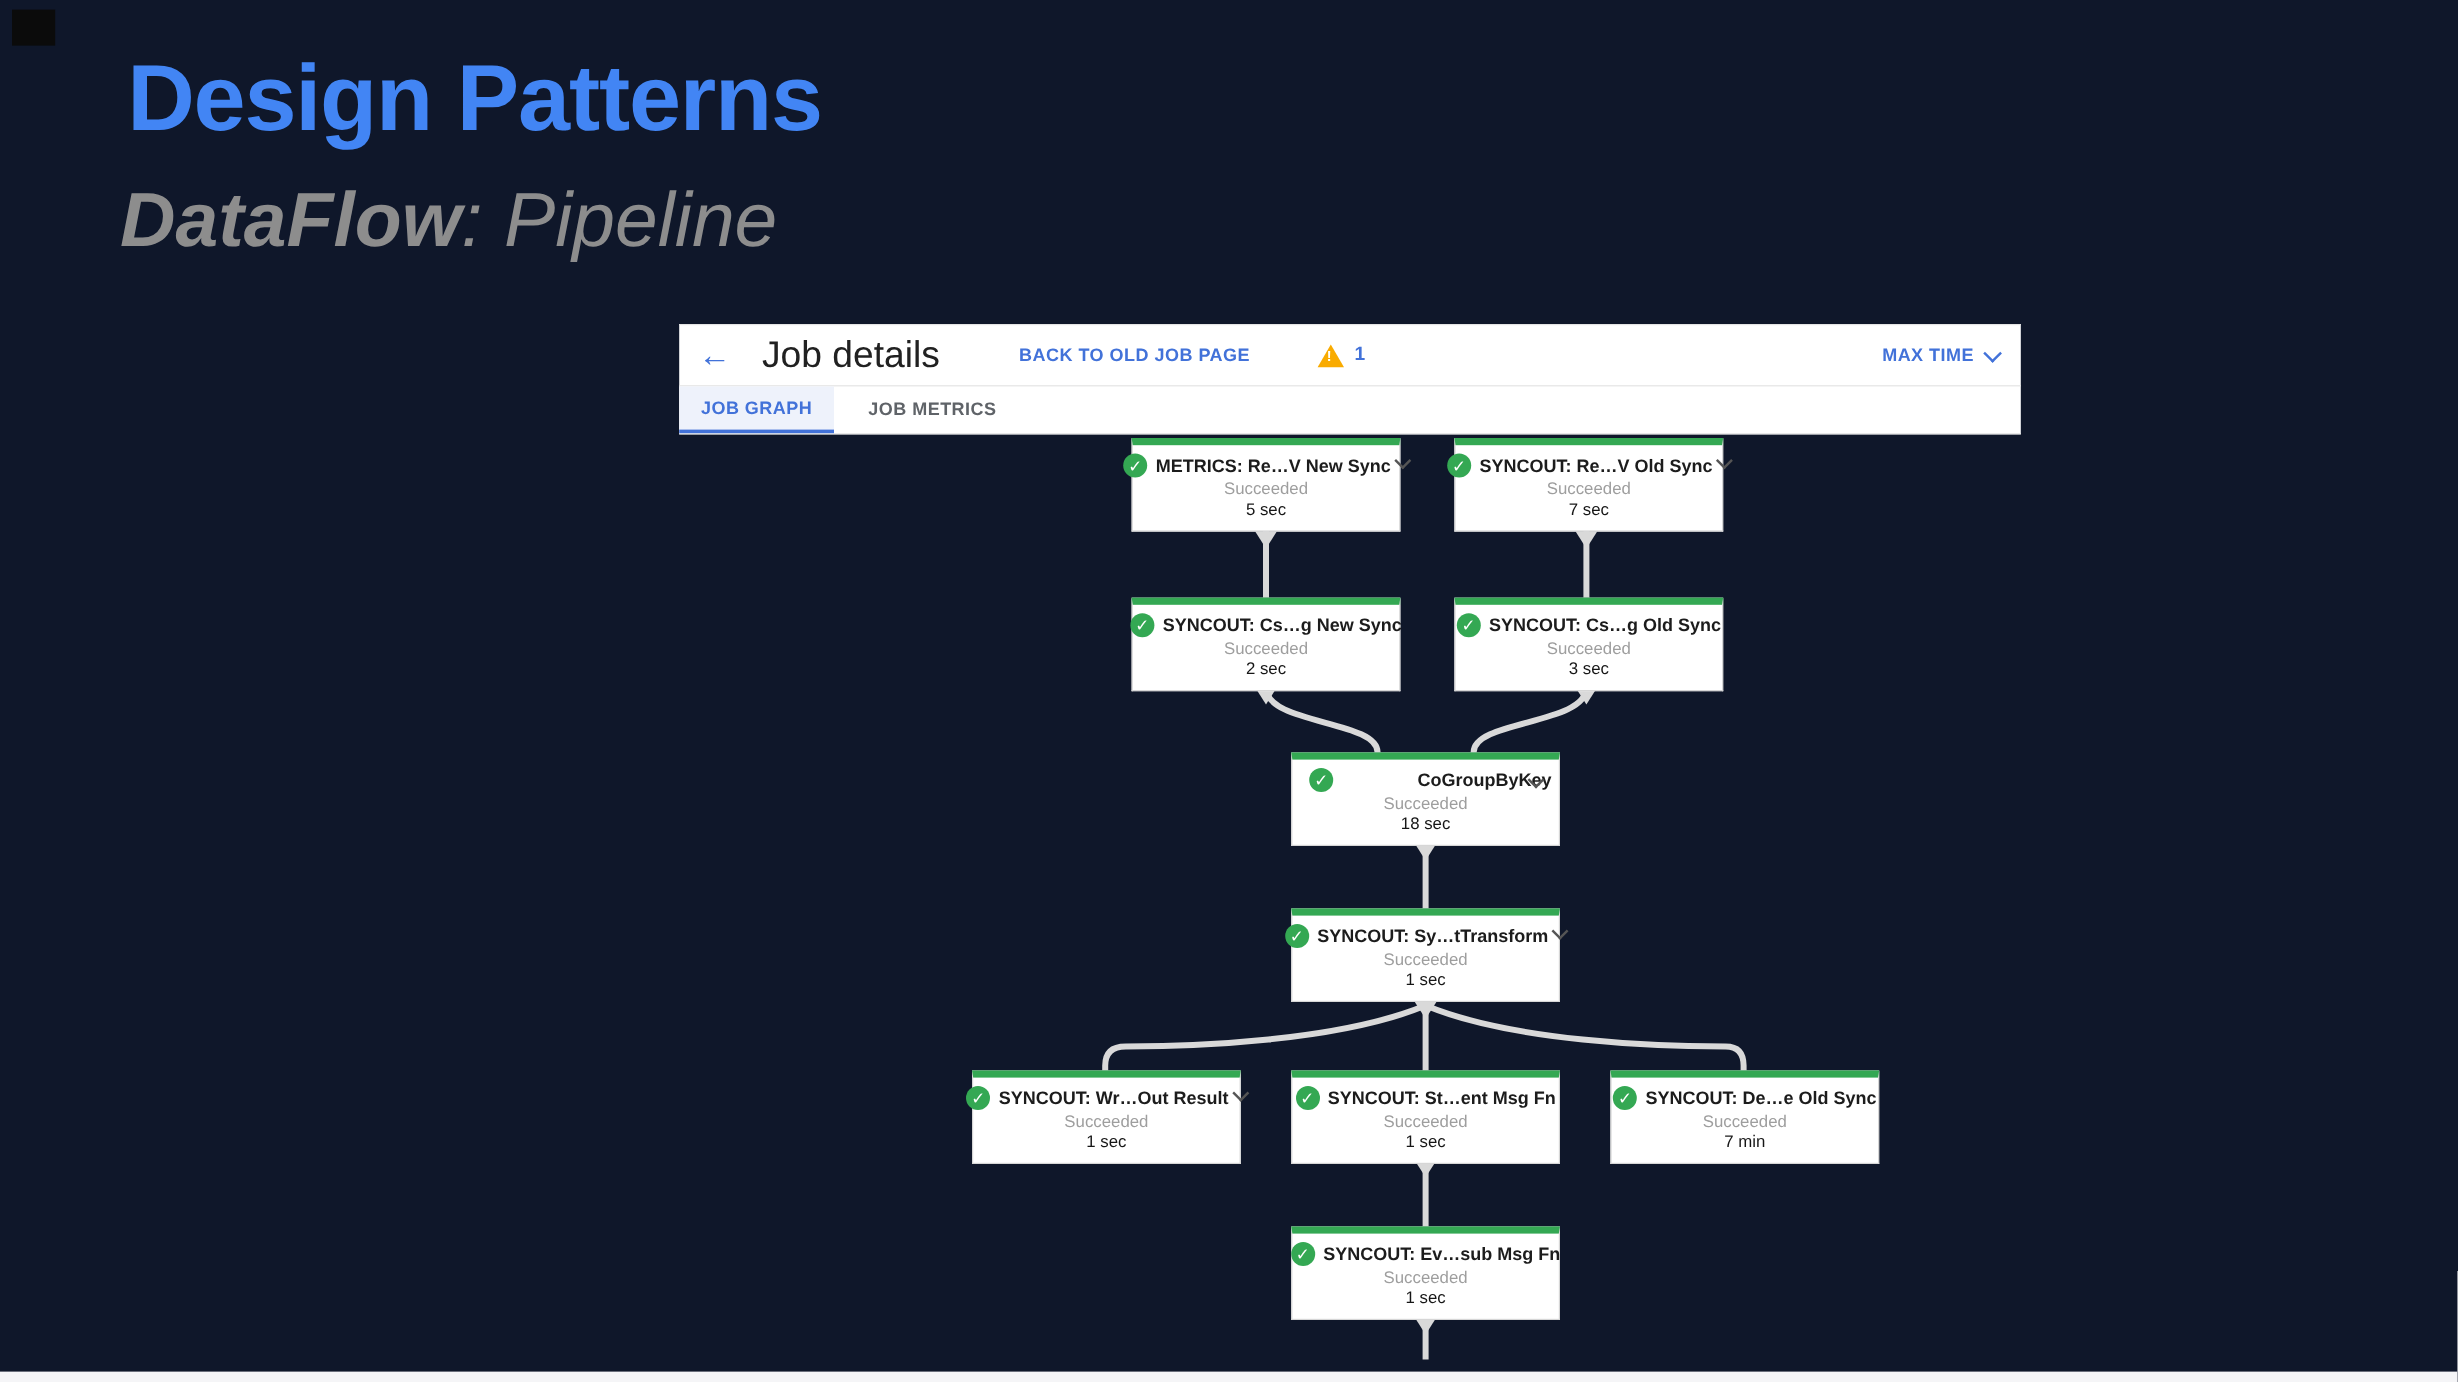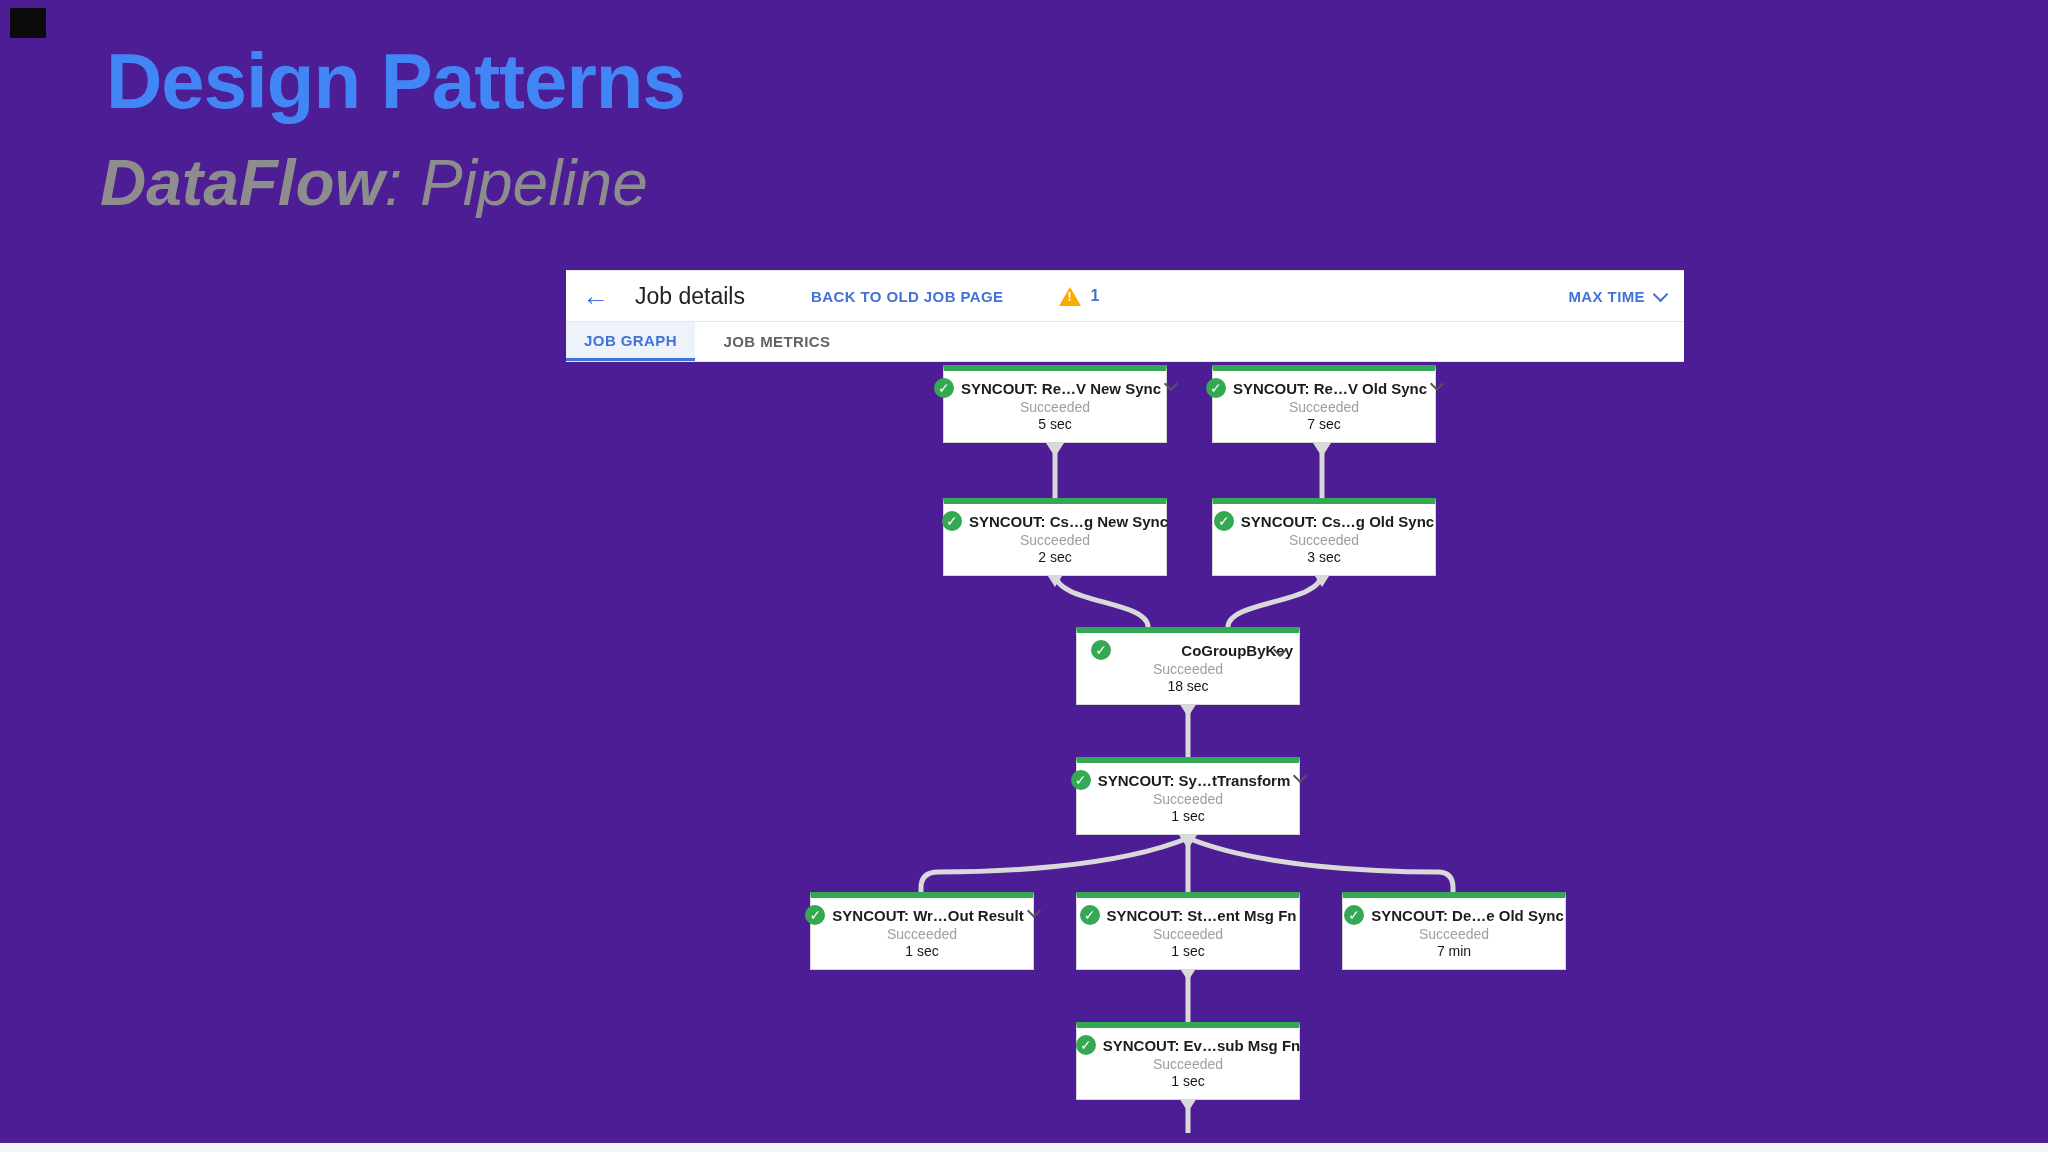--- a/index.html
+++ b/index.html
@@ -1,32 +1,32 @@
 <!DOCTYPE html>
 <html><head>
 <meta charset="utf-8">
 <style>
   html,body{margin:0;padding:0;background:#ffffff;}
-  .stage{position:relative;width:2048px;height:1152px;background:#4c1d95;overflow:hidden;
+  .stage{position:relative;width:2048px;height:1152px;background:#0f172a;overflow:hidden;
          font-family:"Liberation Sans",sans-serif;}
 
   
   .slide-title{position:absolute;left:106px;top:36px;font-size:78px;font-weight:bold;
                color:#4285f4;letter-spacing:-1px;white-space:nowrap;}
   .slide-subtitle{position:absolute;left:100px;top:146px;font-size:64px;color:#8d8d8d;
                   font-style:italic;white-space:nowrap;}
   .subtitle-bold{font-weight:bold;}
   .corner-mark{position:absolute;left:10px;top:8px;width:36px;height:30px;background:#0b0b0b;}
 
   
   .panel{position:absolute;left:566px;top:270px;width:1118px;background:#fff;}
   .panel-header{height:52px;border-top:1px solid #e4e4e4;border-bottom:1px solid #e4e4e4;
                 display:flex;align-items:center;box-sizing:border-box;}
   .back-arrow{margin-left:16px;color:#4272d9;font-size:27px;line-height:1;cursor:pointer;}
-  .job-title{margin-left:26px;font-size:23px;color:#212121;}
+  .job-title{margin-left:26px;font-size:31px;color:#212121;}
   .back-link{margin-left:66px;font-size:15px;font-weight:bold;color:#4272d9;letter-spacing:.4px;cursor:pointer;}
   .warn-wrap{margin-left:56px;display:flex;align-items:center;}
   .warn-icon{width:0;height:0;border-left:11px solid transparent;border-right:11px solid transparent;
              border-bottom:19px solid #f9ab00;position:relative;}
   .warn-icon::after{content:"!";position:absolute;left:-3px;top:3px;color:#fff;font-size:12px;font-weight:bold;}
   .warn-count{margin-left:9px;color:#4272d9;font-size:16px;font-weight:bold;}
   .time-select{margin-left:auto;margin-right:18px;display:flex;align-items:center;
                color:#4272d9;font-size:15px;font-weight:bold;letter-spacing:.4px;cursor:pointer;}
   .chev{width:9px;height:9px;border-right:2.5px solid #4272d9;border-bottom:2.5px solid #4272d9;
         transform:rotate(45deg);margin-left:10px;margin-top:-4px;}
@@ -111,21 +111,21 @@
       <polygon points="1179,835 1197,835 1188,849"></polygon>
       <polygon points="1179,967 1197,967 1188,981"></polygon>
       <polygon points="1179,1098 1197,1098 1188,1112"></polygon>
     </g>
   </svg>
 
   <div id="nodes">
       <div class="node" style="left: 943px; top: 365px;">
     <div class="node-row">
       <span class="check-icon">✓</span>
-      <span class="node-title">SYNCOUT: Re…V New Sync</span>
+      <span class="node-title">METRICS: Re…V New Sync</span>
       <span class="chevron-icon"></span>
     </div>
     <div class="node-status">Succeeded</div>
     <div class="node-duration">5 sec</div>
   </div>
       <div class="node" style="left: 1212px; top: 365px;">
     <div class="node-row">
       <span class="check-icon">✓</span>
       <span class="node-title">SYNCOUT: Re…V Old Sync</span>
       <span class="chevron-icon"></span>

